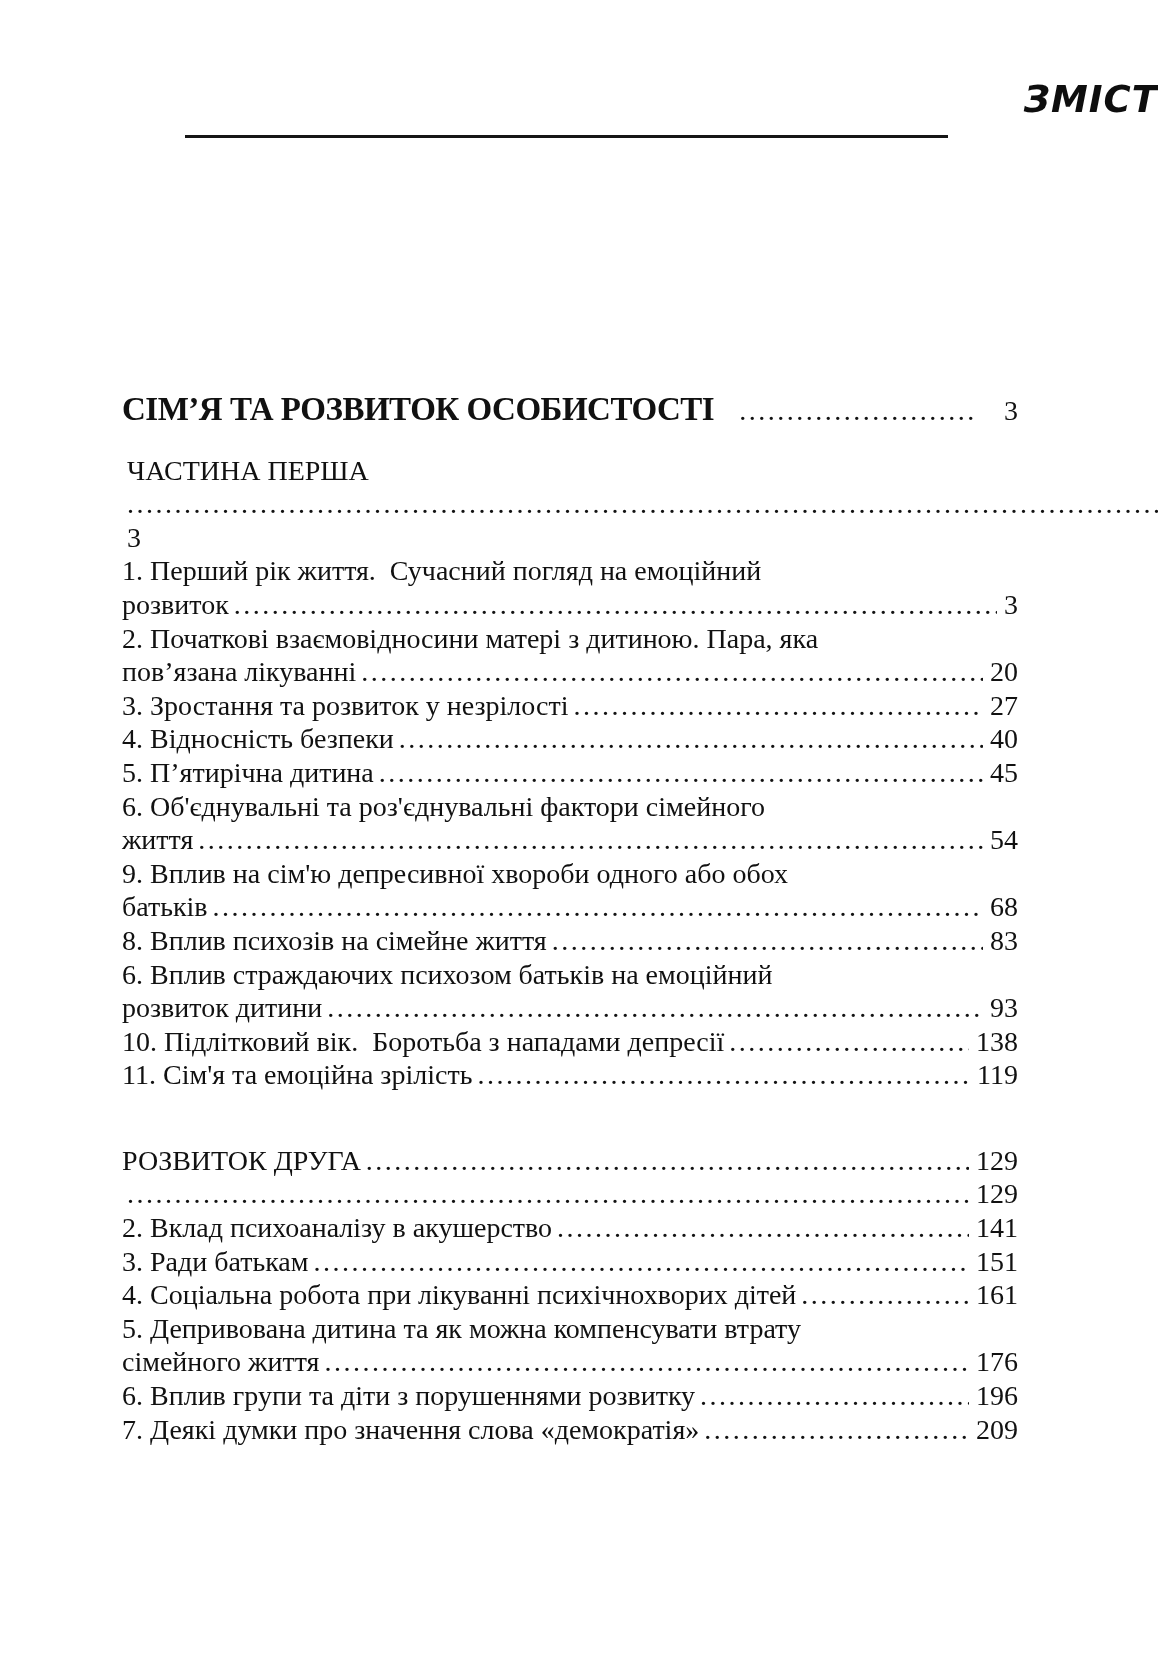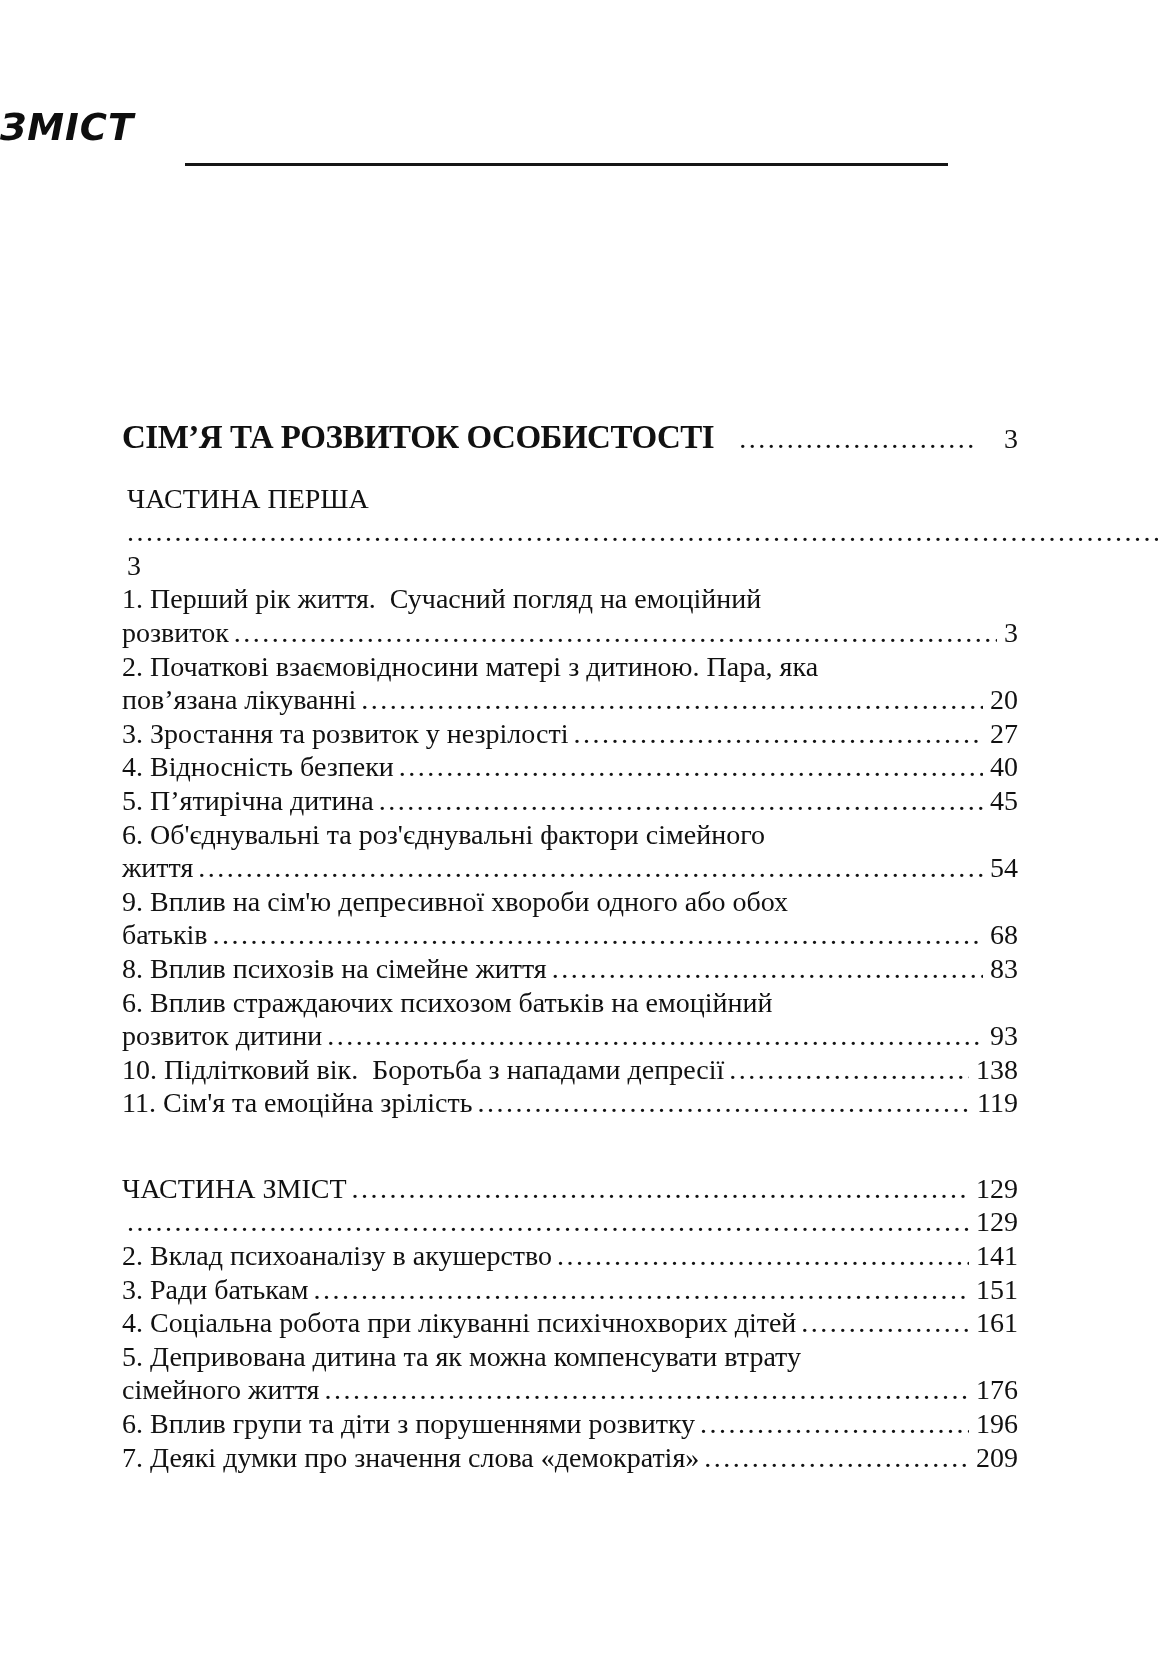--- a/index.html
+++ b/index.html
@@ -11,22 +11,22 @@
     position: relative;
     width: 1158px;
     height: 1654px;
     background: #ffffff;
     color: #111111;
     font-family: "Liberation Serif", serif;
     overflow: hidden;
   }
   .doc-title {
     margin: 0;
-    padding-top: 108px;
-    text-align: left;
+    padding-top: 80px;
+    text-align: right;
     font-family: "DejaVu Sans", sans-serif;
     font-weight: bold;
     font-style: italic;
     font-size: 37px;
     line-height: 40px;
     letter-spacing: 1px;
     color: #0e0e0e;
   }
   .title-rule {
     width: 763px;
@@ -181,21 +181,21 @@
     <span class="pg">138</span>
   </div>
 
   <div class="row">
     <span class="txt">11. Сім'я та емоційна зрілість</span>
     <span class="dots"></span>
     <span class="pg">119</span>
   </div>
 
   <div class="row gap-lg">
-    <span class="txt">ЧАСТИНА ЗМІСТ</span>
+    <span class="txt">РОЗВИТОК ДРУГА</span>
     <span class="dots"></span>
     <span class="pg">129</span>
   </div>
 
   <div class="row">
     <span class="dots"></span>
     <span class="pg">129</span>
   </div>
 
   <div class="row">

